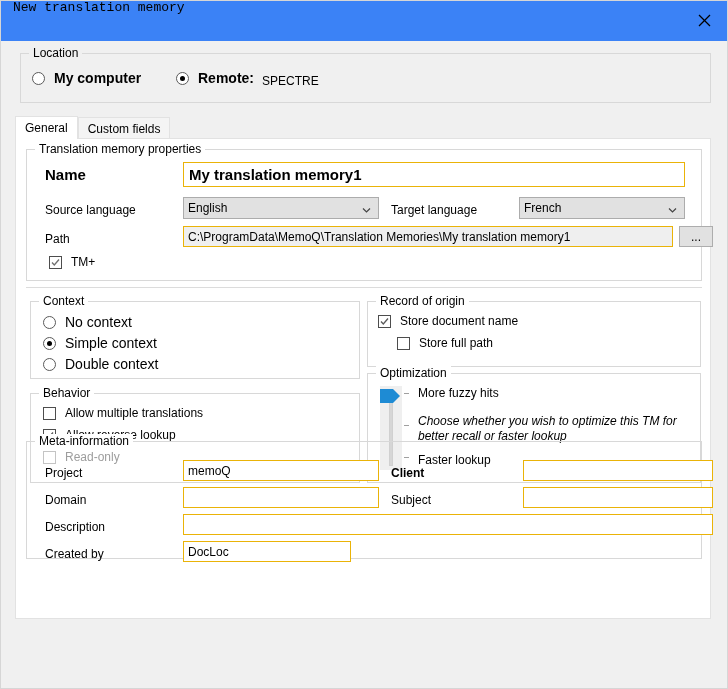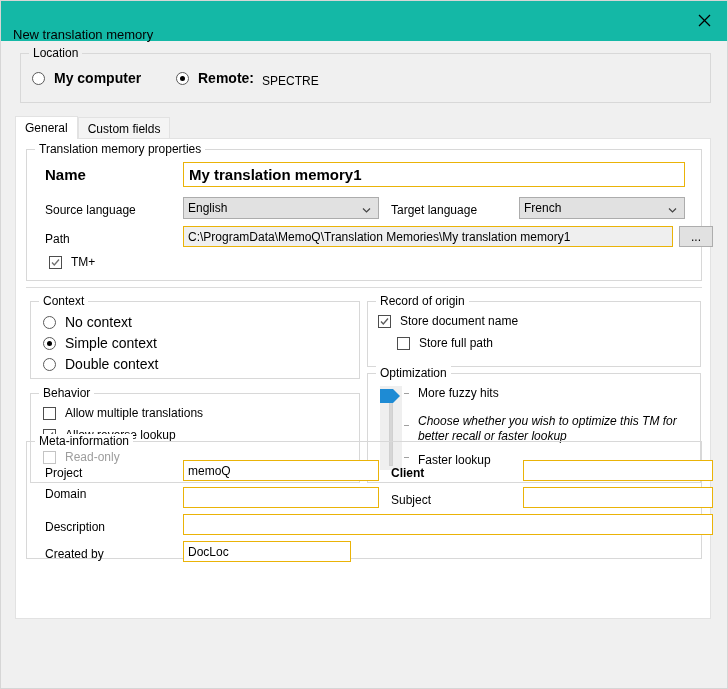--- a/index.html
+++ b/index.html
@@ -26,25 +26,26 @@
     background: #f0f0f0;
     border: 1px solid #d6d6d6;
     box-sizing: border-box;
     display: flex;
     flex-direction: column;
   }
 
   
   #titlebar {
     height: 40px;
-    background: #14b8a6;
-    display: flex;
-    align-items: flex-end;
+    background: #3b82f6;
+    display: flex;
+    align-items: flex-start;
     flex: none;
     position: relative;
+    font-family: Liberation Mono, monospace;
   }
   #title-text {
     margin-left: 12px;
     font-size: 13px;
     color: #000000;
     line-height: 1;
   }
   #close-button {
     position: absolute;
     right: 0; top: 0;
@@ -477,21 +478,21 @@
 
     <div class="group on-white" id="meta-group">
       <div class="legend">Meta-information</div>
 
       <div class="field-label" style="left:18px; top:24px;">Project</div>
       <div class="textbox" style="left:156px; top:18px; width:196px; height:21px;">memoQ</div>
 
       <div class="field-label" style="left:364px; top:24px;font-weight:bold;">Client</div>
       <div class="textbox" style="left:496px; top:18px; width:190px; height:21px;"></div>
 
-      <div class="field-label" style="left:18px; top:45px;">Domain</div>
+      <div class="field-label" style="left:18px; top:51px;">Domain</div>
       <div class="textbox" style="left:156px; top:45px; width:196px; height:21px;"></div>
 
       <div class="field-label" style="left:364px; top:51px;">Subject</div>
       <div class="textbox" style="left:496px; top:45px; width:190px; height:21px;"></div>
 
       <div class="field-label" style="left:18px; top:78px;">Description</div>
       <div class="textbox" style="left:156px; top:72px; width:530px; height:21px;"></div>
 
       <div class="field-label" style="left:18px; top:105px;">Created by</div>
       <div class="textbox" style="left:156px; top:99px; width:168px; height:21px;">DocLoc</div>

